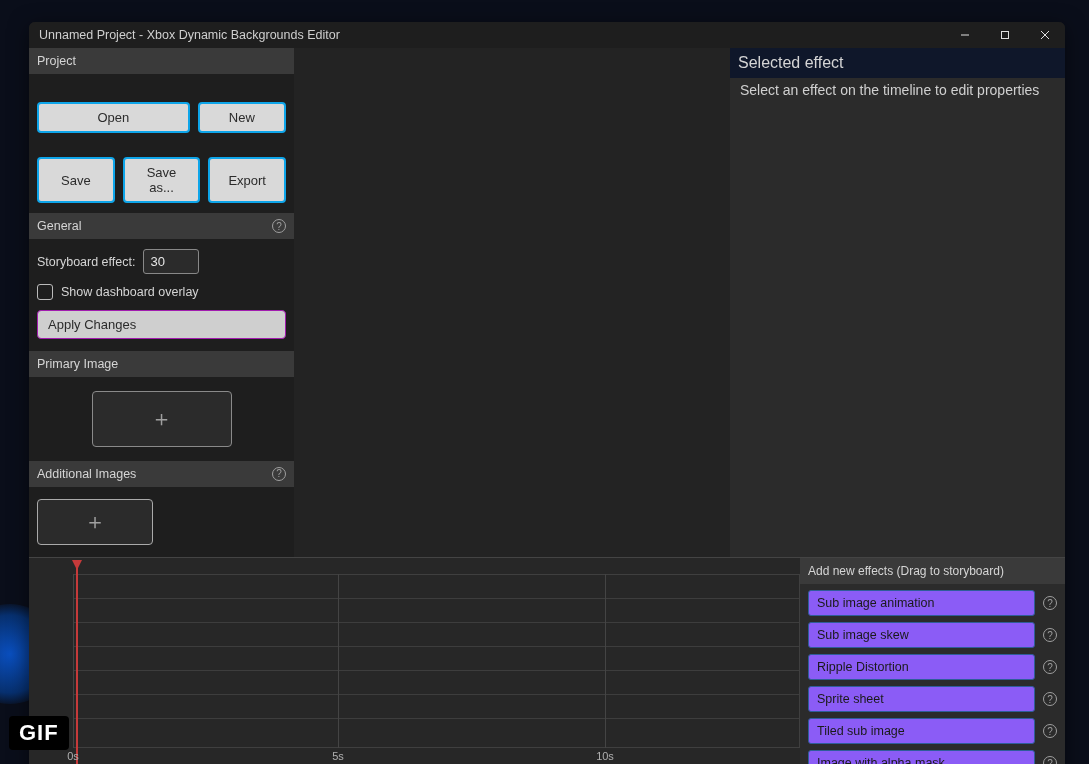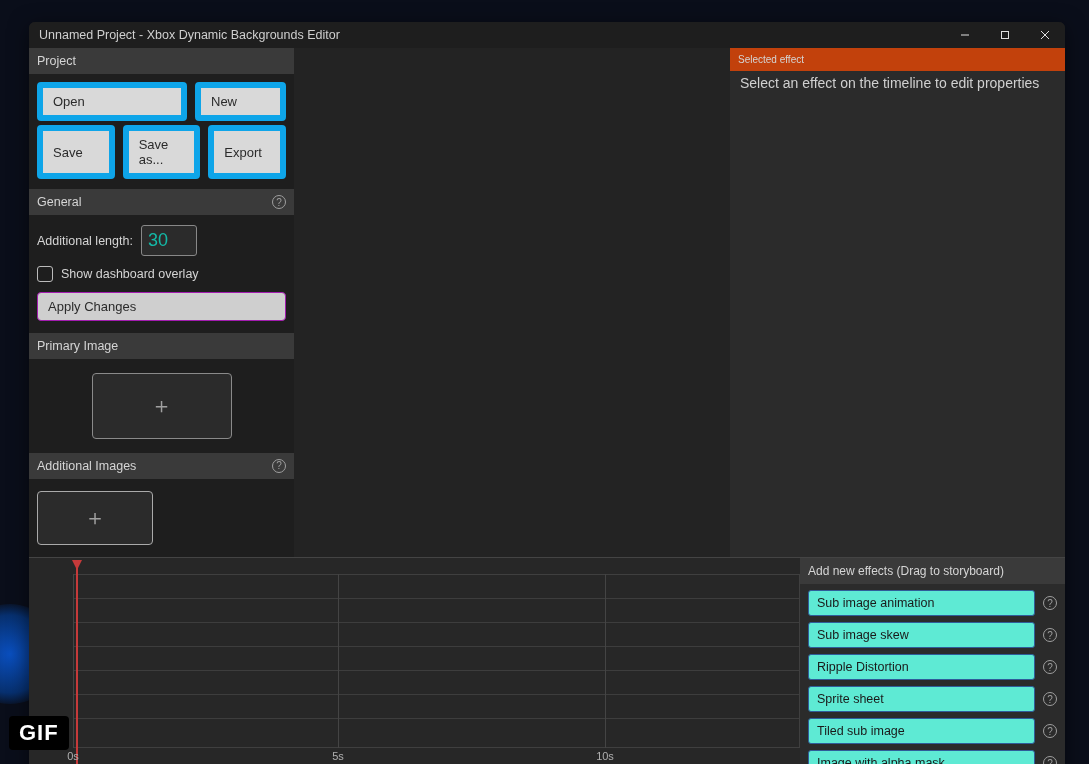--- a/index.html
+++ b/index.html
@@ -84,40 +84,41 @@
     color: #9f9f9f;
     cursor: pointer;
   }
   .proj-row {
     display: flex;
     gap: 8px;
     padding: 8px 8px 4px 8px;
   }
   .btn {
     background: #d9d9d9;
-    border: 6px solid #0ea5e9;
+    border: 2px solid #0ea5e9;
     border-radius: 4px;
     padding: 6px 10px;
     font-size: 13px;
     color: #2b2b2b;
     cursor: pointer;
-    text-align: left;
+    text-align: center;
+    margin-top: 20px;
   }
   .btn-wide { flex: 2; }
   .btn-med { flex: 1; }
   .general-body { padding: 10px 8px 12px 8px; color: #d5d5d5; font-size: 12.5px; }
   .gen-row { display: flex; align-items: center; gap: 8px; margin-bottom: 10px; }
   .num-input {
     width: 56px;
     background: #2b2b2b;
     border: 1px solid #888;
     border-radius: 3px;
-    color: #14b8a6;
+    color: #e5e5e5;
     padding: 4px 6px;
-    font-size: 18px;
+    font-size: 13px;
   }
   .checkbox {
     width: 16px;
     height: 16px;
     border: 1.5px solid #bbb;
     border-radius: 3px;
     display: inline-block;
   }
   .apply-btn {
     width: 100%;
@@ -148,23 +149,23 @@
     flex: 1;
     background: #232323;
   }
   .rightpane {
     width: 335px;
     background: #2b2b2b;
     display: flex;
     flex-direction: column;
   }
   .right-header {
-    background: #c2410c;
+    background: #0f172a;
     color: #d5d5d5;
-    font-size: 10px;
+    font-size: 16px;
     padding: 6px 8px;
   }
   .right-body {
     padding: 4px 10px;
     color: #d0d0d0;
     font-size: 14px;
   }
   .bottompane {
     height: 219px;
     border-top: 1px solid #444;
@@ -241,21 +242,21 @@
     flex-direction: column;
     gap: 6px;
   }
   .eff-row {
     display: flex;
     align-items: center;
     gap: 8px;
   }
   .eff-item {
     flex: 1;
-    background: #5eead4;
+    background: #8b5cf6;
     border: 1px solid #2f5d9a;
     border-radius: 3px;
     color: #1a1a1a;
     font-size: 12.5px;
     padding: 5px 8px;
     cursor: grab;
   }
   .gif-badge {
     position: absolute;
     left: 9px;
@@ -324,21 +325,21 @@
           <button class="btn btn-med">Save as...</button>
           <button class="btn btn-med">Export</button>
         </div>
 
         <div class="section-header" style="margin-top:6px;">
           <span>General</span>
           <span class="help-icon">?</span>
         </div>
         <div class="general-body">
           <div class="gen-row">
-            <span>Additional length:</span>
+            <span>Storyboard effect:</span>
             <input class="num-input" value="30" style="">
           </div>
           <div class="gen-row">
             <span class="checkbox"></span>
             <span>Show dashboard overlay</span>
           </div>
           <button class="apply-btn">Apply Changes</button>
         </div>
 
         <div class="section-header">

